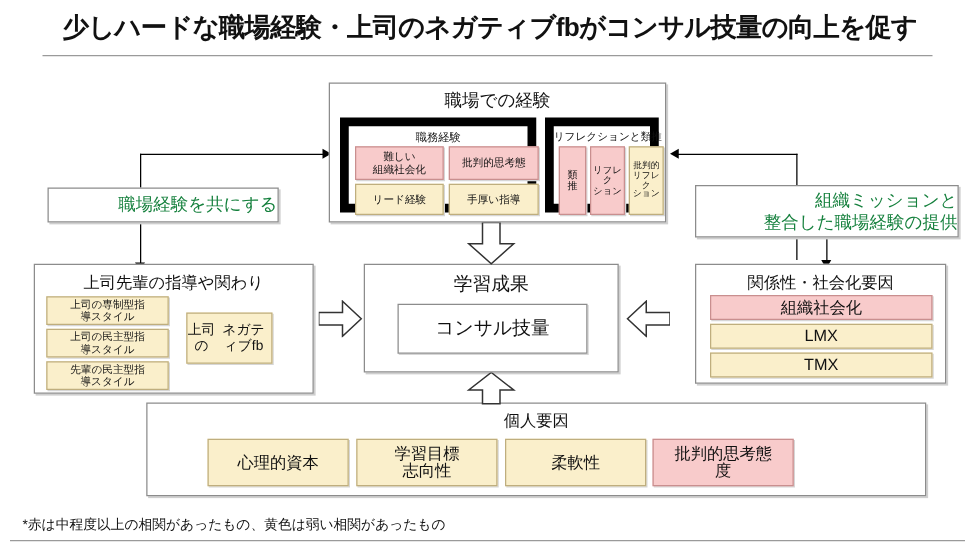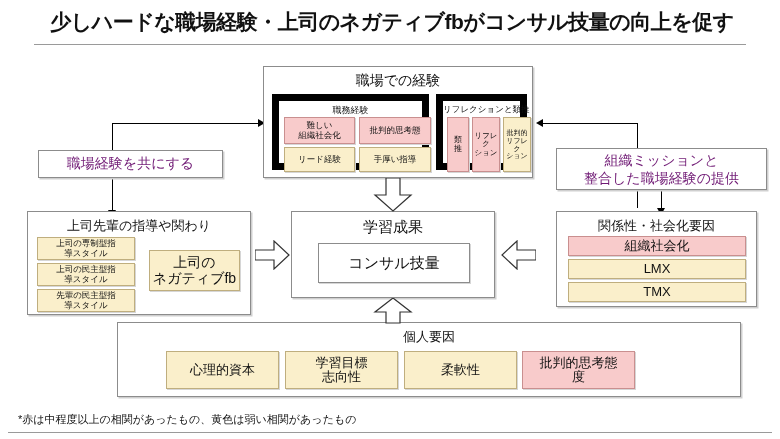--- a/index.html
+++ b/index.html
@@ -33,22 +33,22 @@
   }
   .grpbox { border: 7px solid #000000; }
   .grp-title {
     position: absolute; left: 0; width: 100%;
     text-align: center; font-size: 13px; color: #111;
     white-space: nowrap;
   }
   .plain-label {
     position: absolute; left: 0; top: 50%;
     transform: translateY(-50%);
-    width: 100%; text-align: center;
-    font-size: 14px; color: #701a75; line-height: 1.25;
+    width: 100%; text-align: right;
+    font-size: 14px; color: #15803d; line-height: 1.25;
     white-space: nowrap;
   }
   .chip {
     position: absolute;
     border: 1px solid #9a8f6e;
     display: flex; align-items: center; justify-content: center;
     text-align: center;
     color: #111;
     line-height: 1.1;
     box-shadow: 1px 1px 0 #d6d6d6;
@@ -155,21 +155,21 @@
       <span>導スタイル</span>
     </div>
     <div class="chip yellow" style="left:9px; top:51px; width:98px; height:23px; font-size:8.5px; flex-direction:column;">
       <span>上司の民主型指</span>
       <span>導スタイル</span>
     </div>
     <div class="chip yellow" style="left:9px; top:77px; width:98px; height:23px; font-size:8.5px; flex-direction:column;">
       <span>先輩の民主型指</span>
       <span>導スタイル</span>
     </div>
-    <div class="chip yellow" style="left:121px; top:38px; width:91px; height:41px; font-size:14px; flex-direction:column;">
+    <div class="chip yellow" style="left:121px; top:38px; width:69px; height:41px; font-size:11px; ">
       <span>上司の</span>
       <span>ネガティブfb</span>
     </div>
   </div>
 
   <div class="box" style="left:291px; top:211px; width:204px; height:87px;">
     <div class="grp-title" style="top:6px; font-size:15px;">学習成果</div>
     <div class="chip white" style="left:26px; top:31px; width:152px; height:40px; font-size:15px;">
       <span>コンサル技量</span>
     </div>

